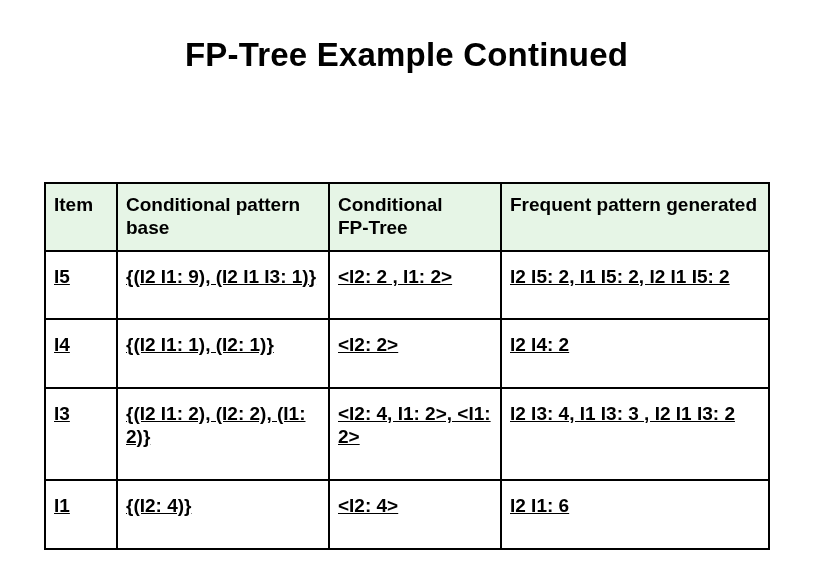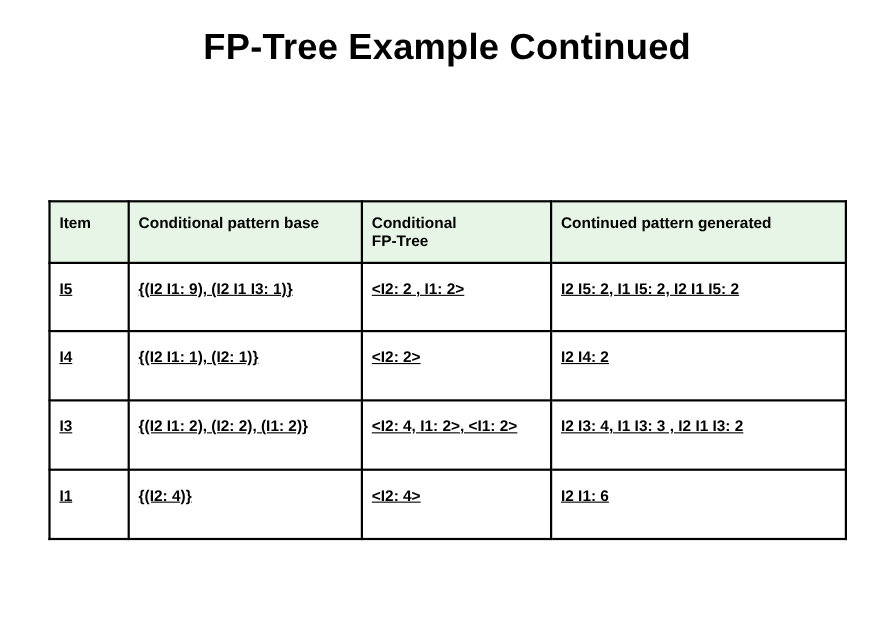--- a/index.html
+++ b/index.html
@@ -14,21 +14,21 @@
   .slide {
     width: 813px;
     height: 566px;
     box-sizing: border-box;
     position: relative;
   }
   .title {
     text-align: center;
     font-size: 33px;
     font-weight: bold;
-    padding-top: 24px;
+    padding-top: 36px;
     letter-spacing: 0.2px;
   }
   .table-wrap {
     position: absolute;
     left: 44px;
     top: 182px;
     width: 724px;
   }
   table {
     border-collapse: collapse;
@@ -36,21 +36,21 @@
     table-layout: fixed;
   }
   col.c1 { width: 72px; }
   col.c2 { width: 212px; }
   col.c3 { width: 172px; }
   col.c4 { width: 268px; }
   th, td {
     border: 2px solid #000;
     text-align: left;
     vertical-align: top;
-    font-size: 14px;
+    font-size: 19px;
     line-height: 1.2;
     padding: 10px 8px 24px 8px;
     font-weight: bold;
     background: #ffffff;
   }
   th {
     background: #e6f5e6;
     padding: 10px 8px 10px 8px;
   }
   td {
@@ -73,21 +73,21 @@
           <col class="c4">
       </colgroup>
       <thead>
         <tr>
           <th>Item</th>
           <th>Conditional pattern base</th>
           <th>
             <span>Conditional</span><br>
             <span>FP-Tree</span>
           </th>
-          <th>Continued pattern generated</th>
+          <th>Frequent pattern generated</th>
         </tr>
       </thead>
       <tbody>
         <tr>
           <td>I5</td>
           <td>{(I2 I1: 9), (I2 I1 I3: 1)}</td>
           <td>&lt;I2: 2 , I1: 2&gt;</td>
           <td>I2 I5: 2, I1 I5: 2, I2 I1 I5: 2</td>
         </tr>
         <tr>

